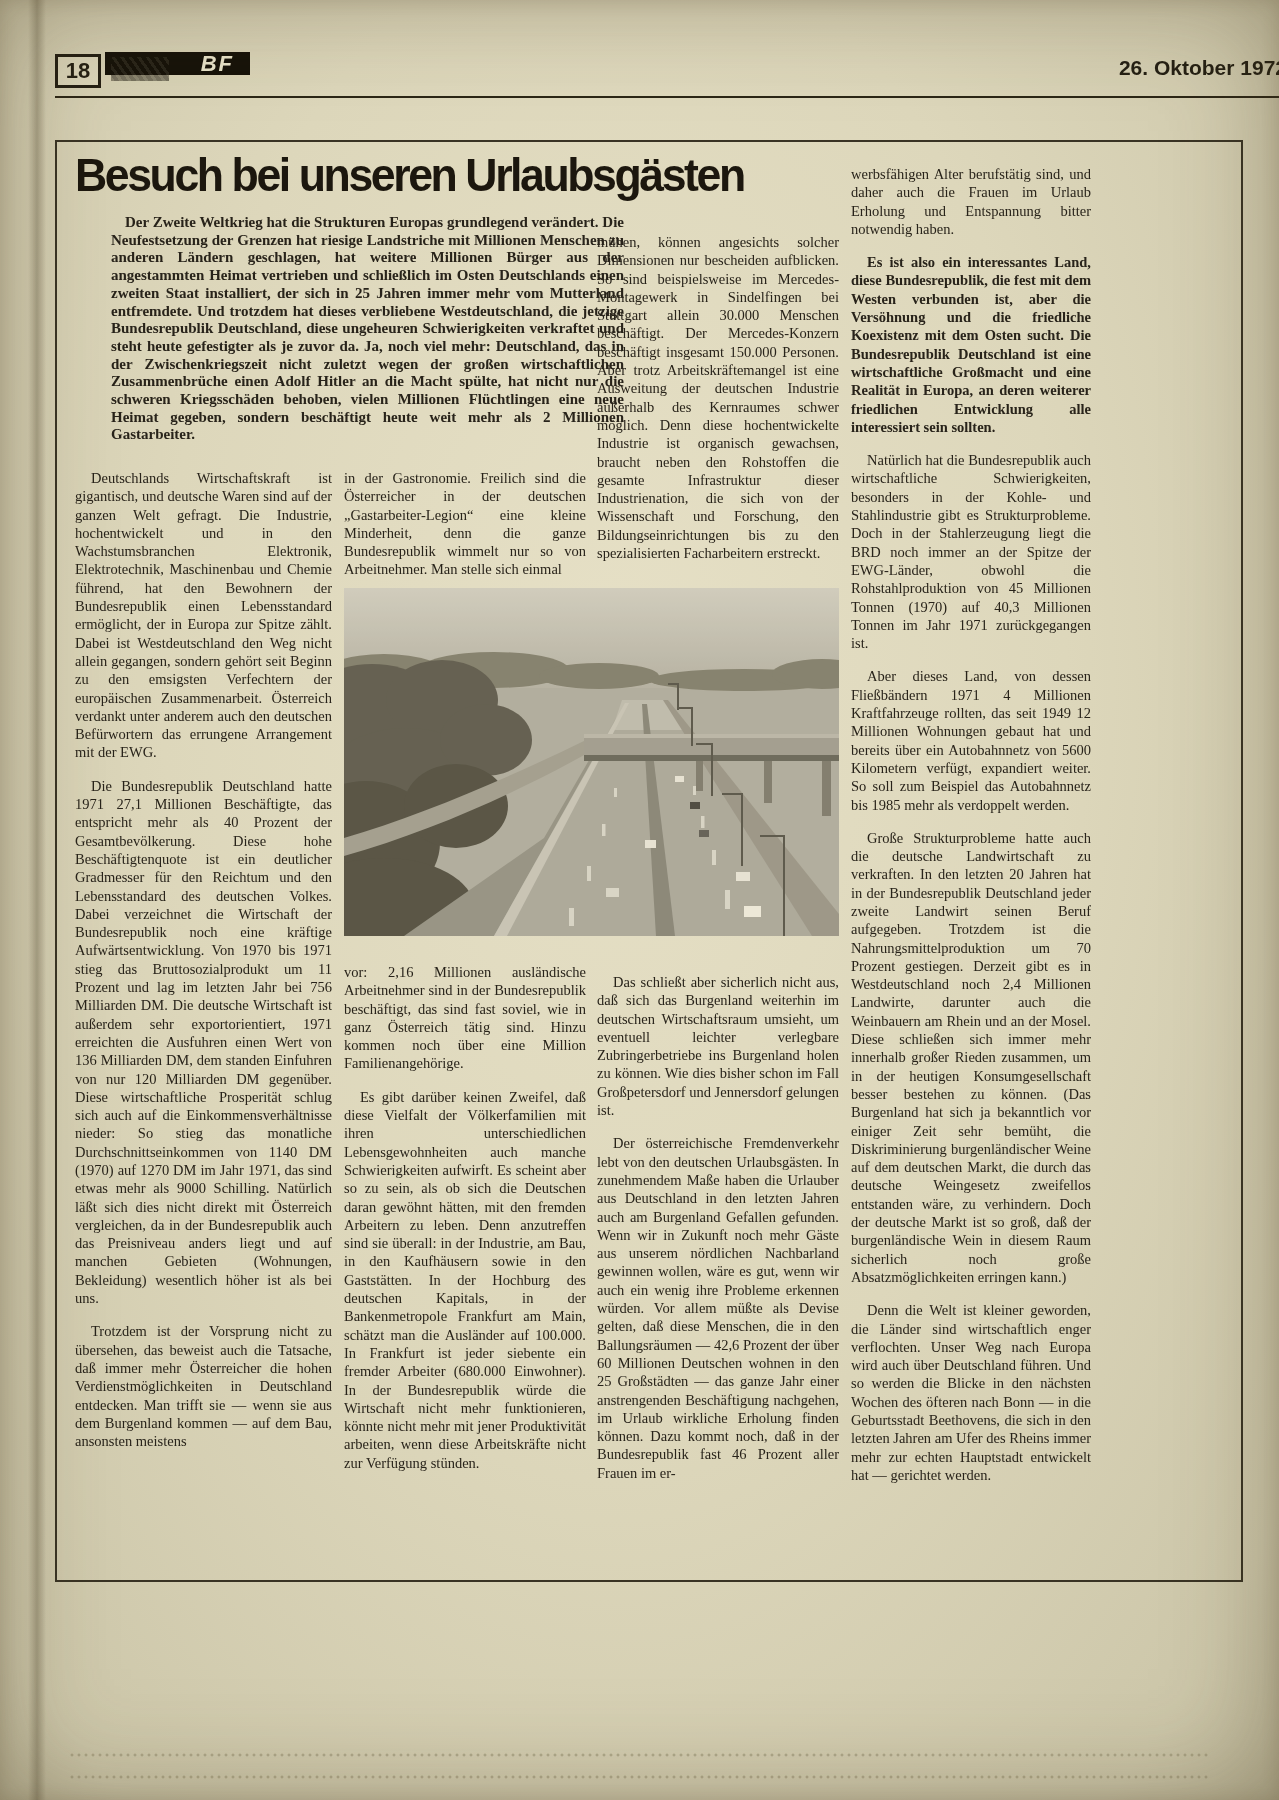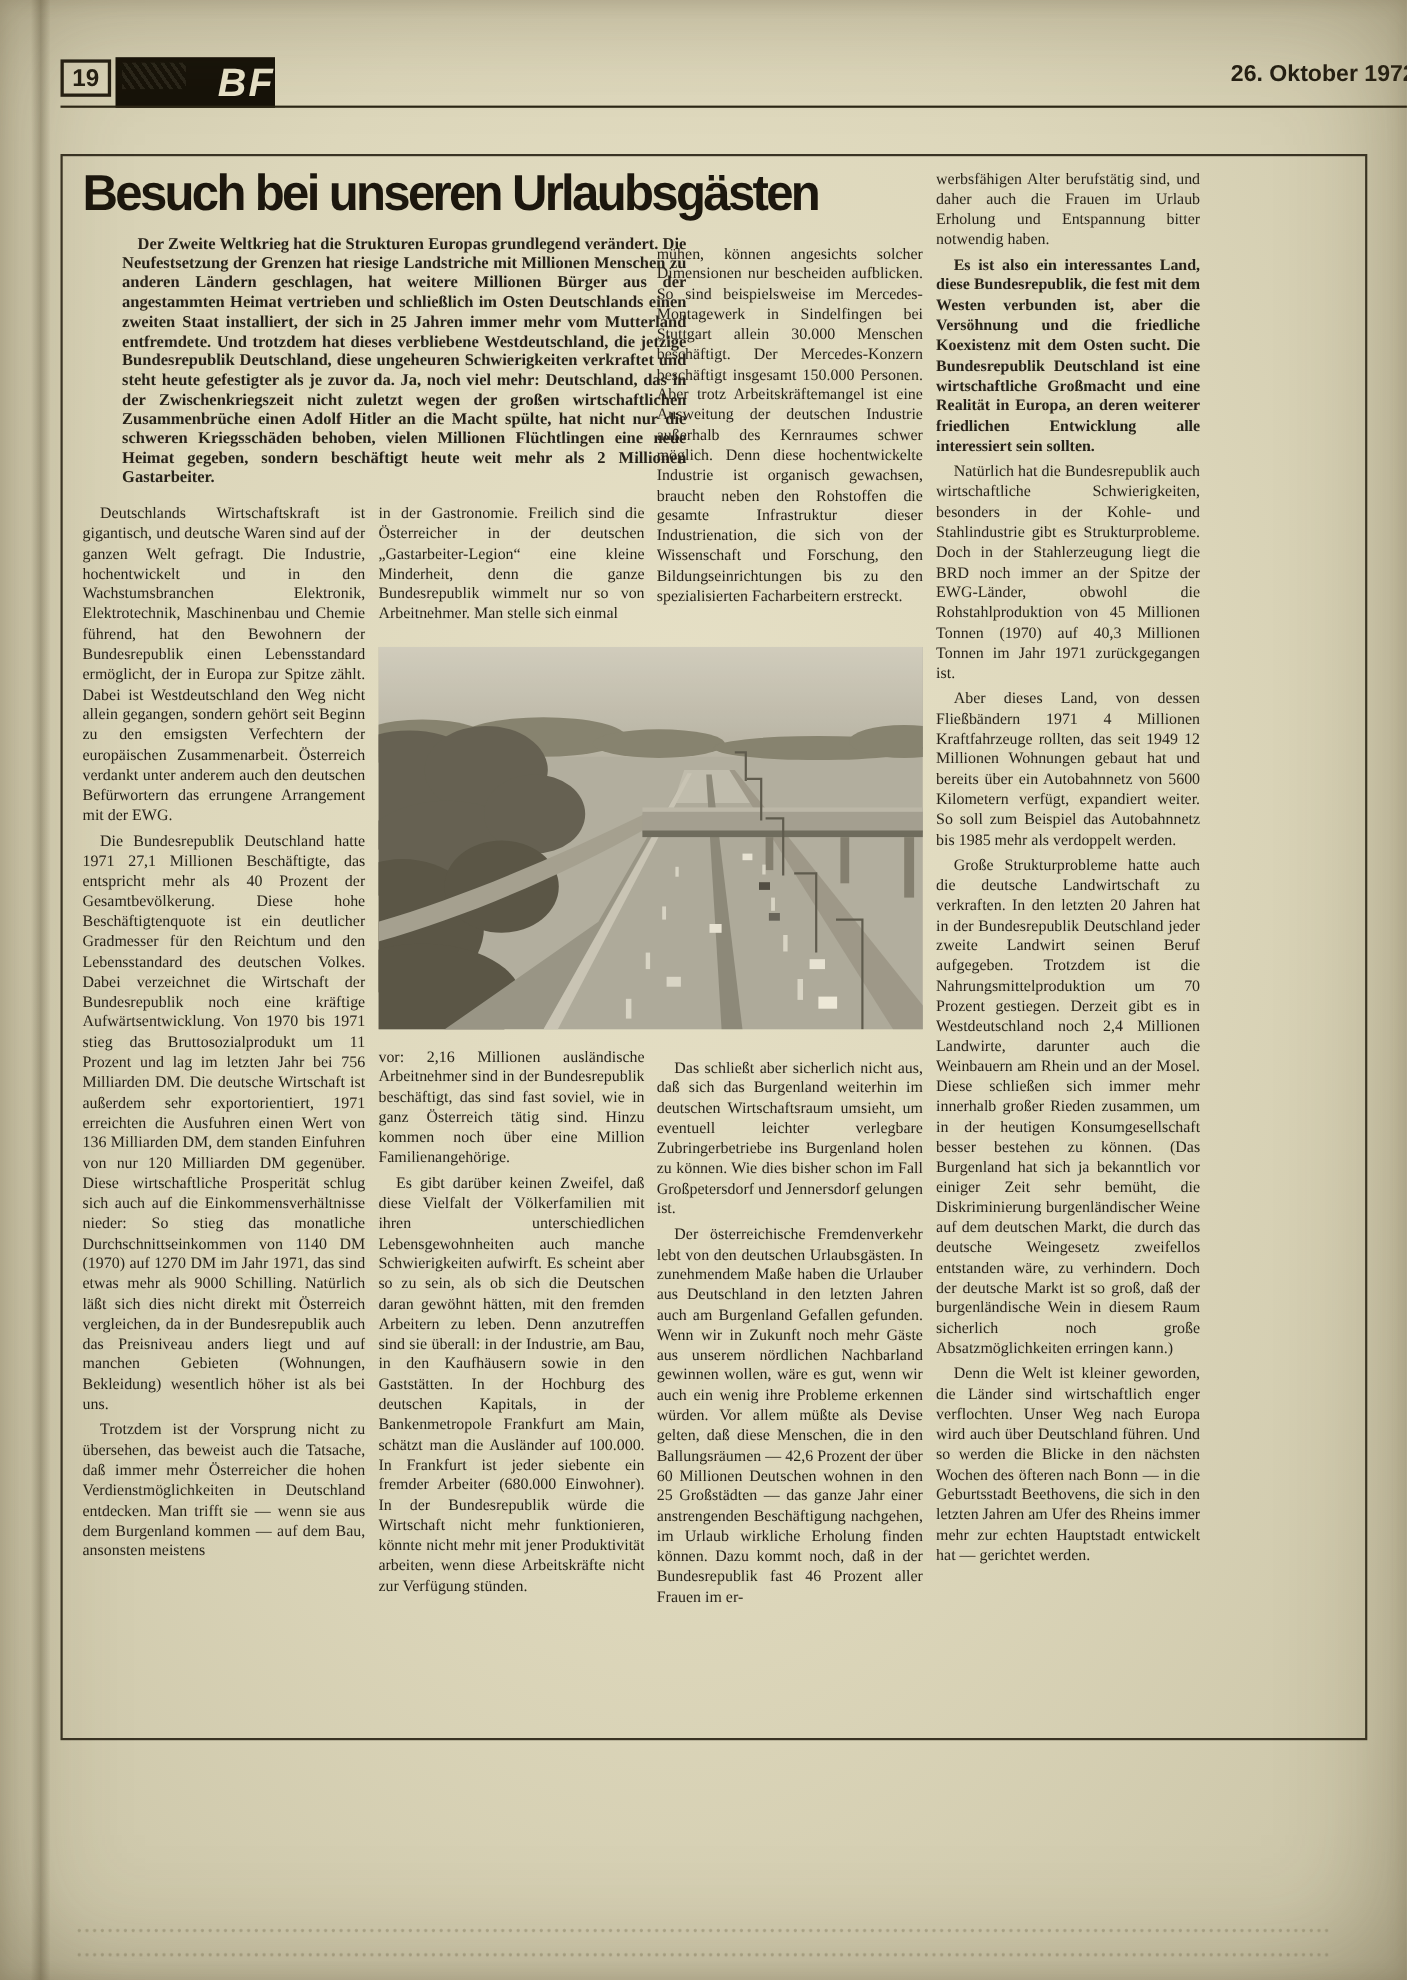--- a/index.html
+++ b/index.html
@@ -13,39 +13,39 @@
   .vignette{position:absolute;inset:0;pointer-events:none;
     box-shadow:inset 0 0 110px rgba(70,58,30,0.38), inset 0 0 18px rgba(70,58,30,0.18);}
   .edge-left{position:absolute;left:28px;top:0;width:18px;height:100%;
     background:linear-gradient(90deg, rgba(55,45,22,0) 0%, rgba(55,45,22,0.28) 50%, rgba(55,45,22,0) 100%);}
 
   
   .header{position:absolute;left:55px;top:52px;width:1224px;height:40px;}
   .page-number{position:absolute;left:0;top:2px;width:40px;height:28px;border:3px solid #241f13;
     font-family:"Liberation Sans",sans-serif;font-weight:bold;font-size:22px;color:#241f13;
     display:flex;align-items:center;justify-content:center;background:rgba(255,250,230,0.15);}
-  .logo-bar{position:absolute;left:50px;top:0;width:145px;height:46px;background:#161209;
-    color:#e9e3c9;display:flex;align-items:center;justify-content:flex-end;
-    font-family:"Liberation Sans",sans-serif;font-weight:bold;font-style:italic;font-size:36px;letter-spacing:2px;box-sizing:border-box;}
+  .logo-bar{position:absolute;left:50px;top:0;width:145px;height:23px;background:#161209;
+    color:#e9e3c9;display:flex;align-items:center;justify-content:flex-end;padding-right:16px;
+    font-family:"Liberation Sans",sans-serif;font-weight:bold;font-style:italic;font-size:22px;letter-spacing:2px;box-sizing:border-box;}
   .logo-bar::before{content:"";position:absolute;left:6px;top:5px;width:58px;height:24px;opacity:0.5;
     background:repeating-linear-gradient(55deg,#3c382a 0 3px,#161209 3px 7px);}
   .date{position:absolute;right:-8px;top:4px;font-family:"Liberation Sans",sans-serif;font-weight:bold;
     font-size:21px;color:#241f13;white-space:nowrap;}
   .header-rule{position:absolute;left:55px;top:96px;width:1224px;height:2px;background:#2c2616;}
 
   
   .article{position:absolute;left:55px;top:140px;width:1188px;height:1442px;
     border:2px solid #393324;box-sizing:border-box;}
 
   .headline{position:absolute;left:18px;top:6px;width:776px;white-space:nowrap;
     font-family:"Liberation Sans",sans-serif;font-weight:bold;font-size:46px;letter-spacing:-2.5px;
     color:#1c170e;transform:scaleX(0.97);transform-origin:left top;}
 
   .col{position:absolute;overflow:hidden;}
-  .body-text p{margin:4px 0 5px 0;text-align:justify;font-size:14.5px;line-height:18.3px;text-indent:16px;}
+  .body-text p{margin:15px 0 5px 0;text-align:justify;font-size:14.5px;line-height:18.3px;text-indent:16px;}
   .body-text p.no-indent{text-indent:0;}
   .body-text p.bold-par{font-weight:bold;}
 
   .lead{left:18px;top:72px;width:513px;height:238px;margin-left:36px;}
   .lead p{font-weight:bold;font-size:15px;line-height:17.7px;text-indent:14px;margin:0;text-align:justify;}
 
   .col3u{left:540px;top:76px;width:242px;height:366px;}
   .col1 {left:18px;top:312px;width:257px;height:1116px;}
   .col2u{left:287px;top:312px;width:242px;height:132px;}
   .photo{position:absolute;left:287px;top:446px;width:495px;height:348px;overflow:hidden;}
@@ -60,21 +60,21 @@
     background-size:7px 10px;}
   .dots-1{left:70px;top:1752px;width:1140px;}
   .dots-2{left:70px;top:1774px;width:1140px;}
 </style>
 </head>
 <body>
 
 <div class="edge-left"></div>
 
 <div class="header">
-  <div class="page-number">19</div>
+  <div class="page-number">18</div>
   <div class="logo-bar">
     <span style="position:relative;">BF</span>
   </div>
   <div class="date">26. Oktober 1972</div>
 </div>
 <div class="header-rule"></div>
 
 <div class="article">
 
   <div class="headline">Besuch bei unseren Urlaubsgästen</div>

